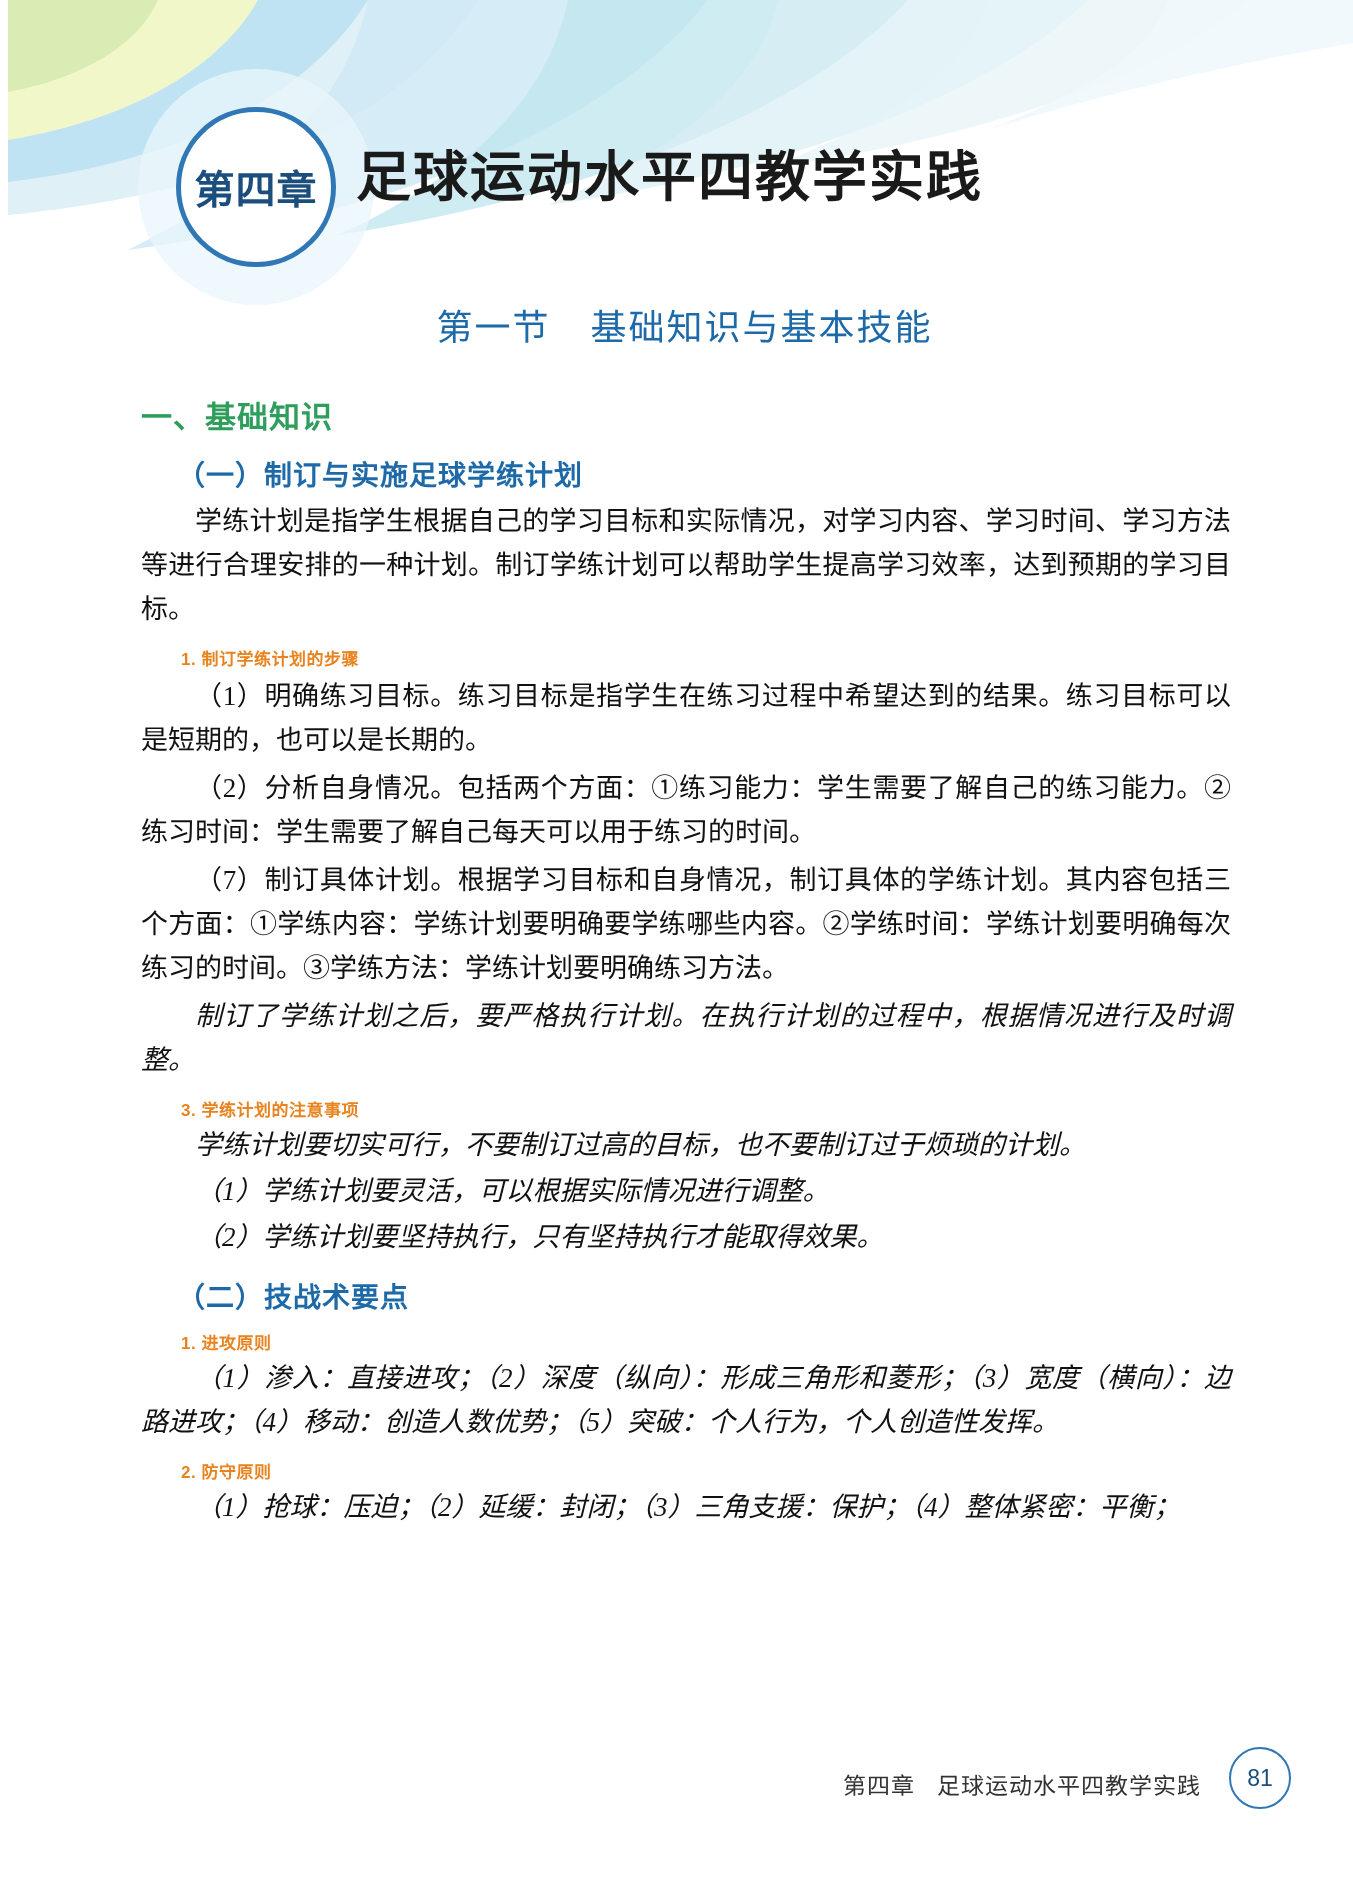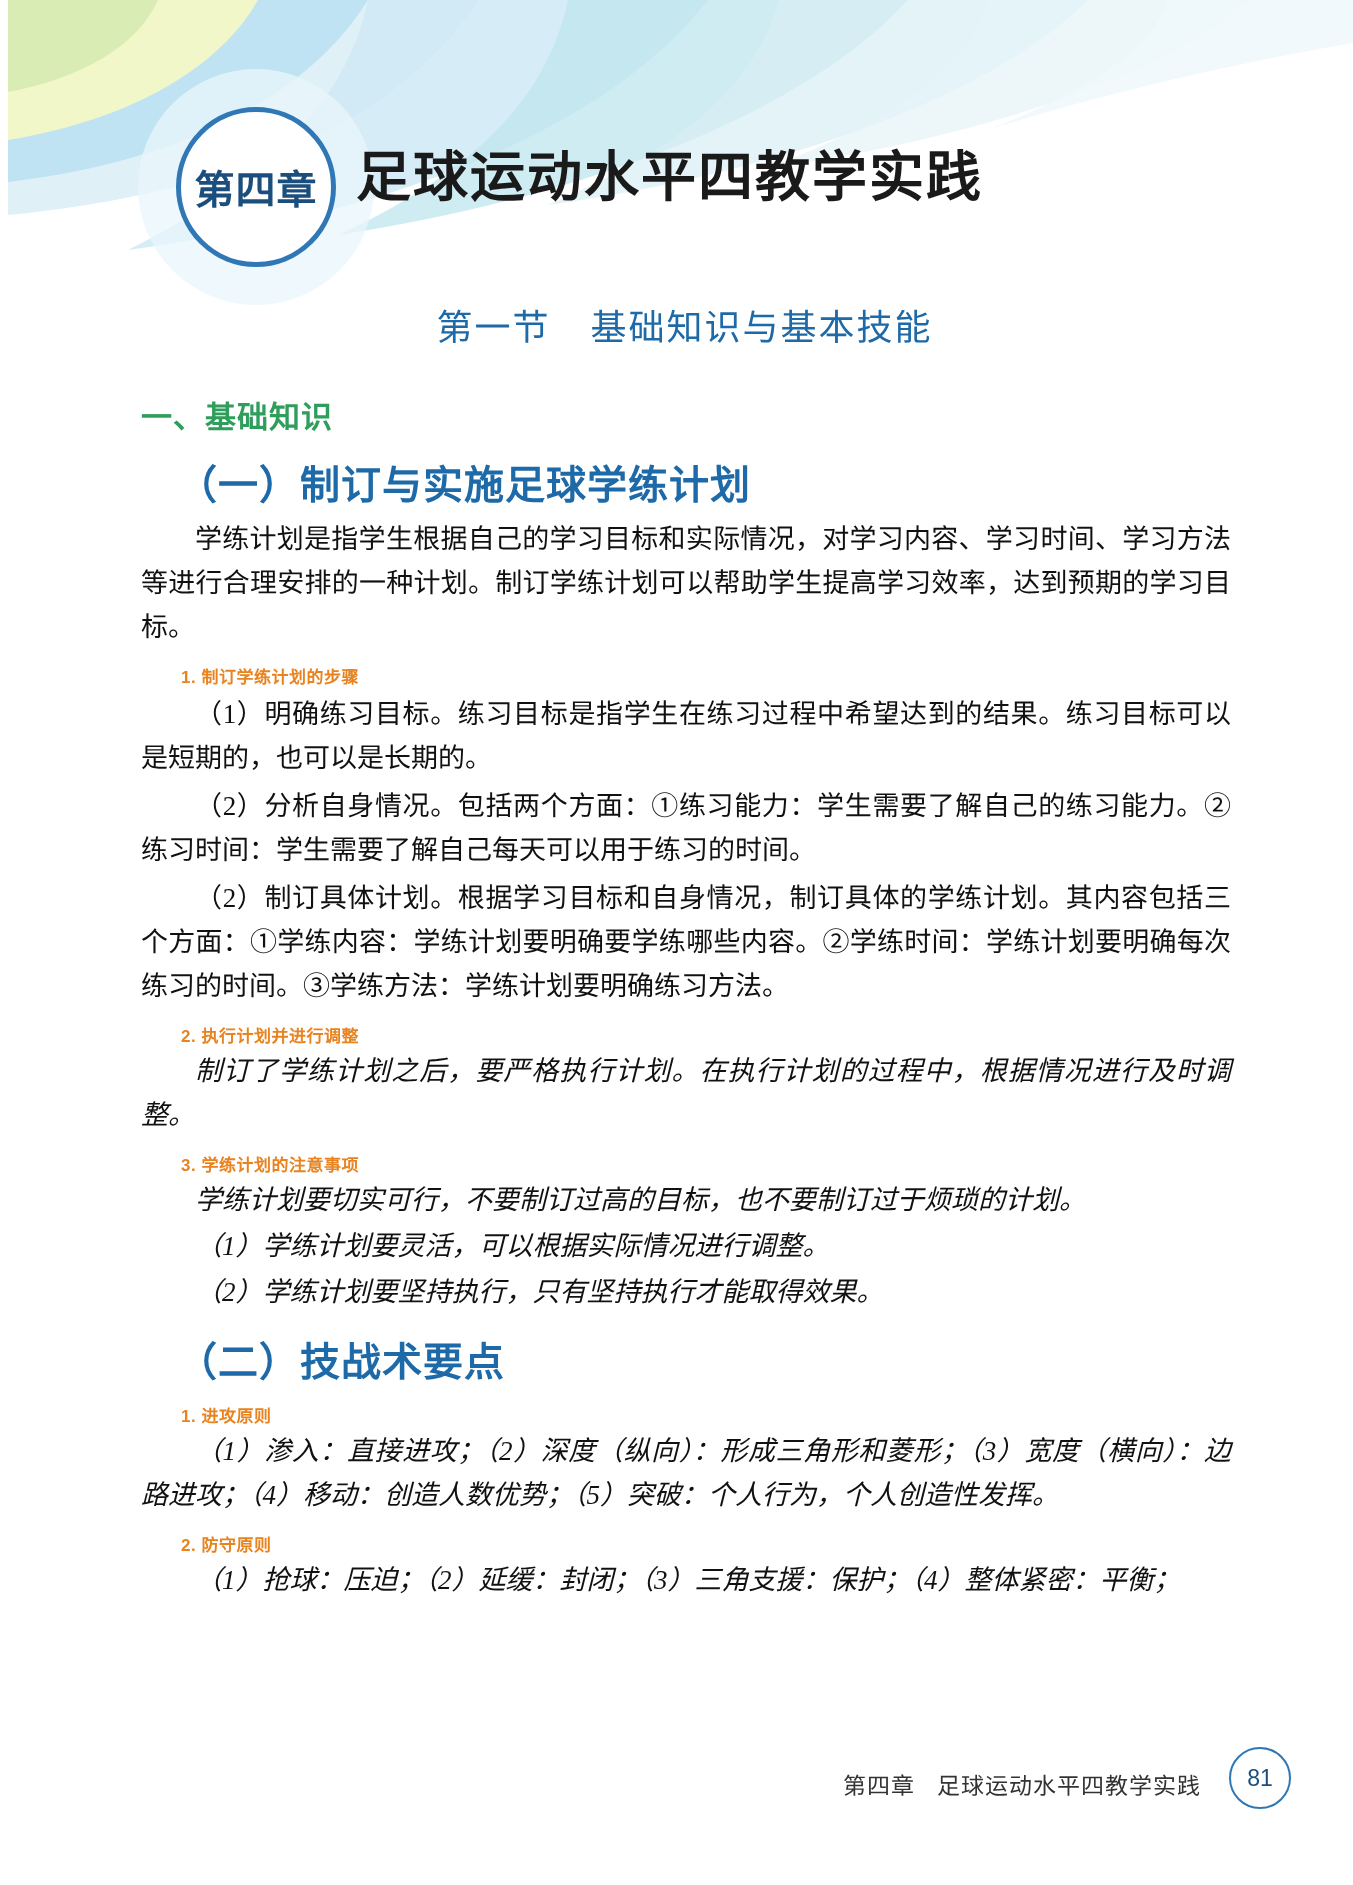--- a/index.html
+++ b/index.html
@@ -92,21 +92,21 @@
     margin: 0 0 14px 0;
     font-family: "Liberation Sans", "DejaVu Sans", sans-serif;
     font-size: 31px;
     font-weight: bold;
     color: #2f9e5c;
     letter-spacing: 1px;
   }
   h3.level2 {
     margin: 16px 0 6px 36px;
     font-family: "Liberation Sans", "DejaVu Sans", sans-serif;
-    font-size: 40px;
+    font-size: 28px;
     font-weight: bold;
     color: #1e6aa8;
     letter-spacing: 1px;
   }
   h4.level3 {
     margin: 14px 0 2px 40px;
     font-family: "Liberation Sans", "DejaVu Sans", sans-serif;
     font-size: 17px;
     font-weight: bold;
     color: #e8831f;
@@ -201,23 +201,22 @@
   <div class="content">
 
     <h2 class="level1">一、基础知识</h2>
 
     <h3 class="level2">（一）制订与实施足球学练计划</h3>
     <p class="para">学练计划是指学生根据自己的学习目标和实际情况，对学习内容、学习时间、学习方法等进行合理安排的一种计划。制订学练计划可以帮助学生提高学习效率，达到预期的学习目标。</p>
 
     <h4 class="level3">1. 制订学练计划的步骤</h4>
     <p class="para">（1）明确练习目标。练习目标是指学生在练习过程中希望达到的结果。练习目标可以是短期的，也可以是长期的。</p>
     <p class="para">（2）分析自身情况。包括两个方面：①练习能力：学生需要了解自己的练习能力。②练习时间：学生需要了解自己每天可以用于练习的时间。</p>
-    <p class="para">（2）制订具体计划。根据学习目标和自身情况，制订具体的学练计划。其内容包括三个方面：①学练内容：学练计划要明确要学练哪些内容。②学练时间：学练计划要明确每次练习的时间。③学练方法：学练计划要明确练习方法。</p>
-
-    <h4 class="level3">2. 执行计划并进行调整</h4>
+    <p class="para">（7）制订具体计划。根据学习目标和自身情况，制订具体的学练计划。其内容包括三个方面：①学练内容：学练计划要明确要学练哪些内容。②学练时间：学练计划要明确每次练习的时间。③学练方法：学练计划要明确练习方法。</p>
+
     <p class="para tight">制订了学练计划之后，要严格执行计划。在执行计划的过程中，根据情况进行及时调整。</p>
 
     <h4 class="level3">3. 学练计划的注意事项</h4>
     <p class="para tight">学练计划要切实可行，不要制订过高的目标，也不要制订过于烦琐的计划。</p>
     <p class="para tight">（1）学练计划要灵活，可以根据实际情况进行调整。</p>
     <p class="para tight">（2）学练计划要坚持执行，只有坚持执行才能取得效果。</p>
 
     <h3 class="level2">（二）技战术要点</h3>
 
     <h4 class="level3">1. 进攻原则</h4>

